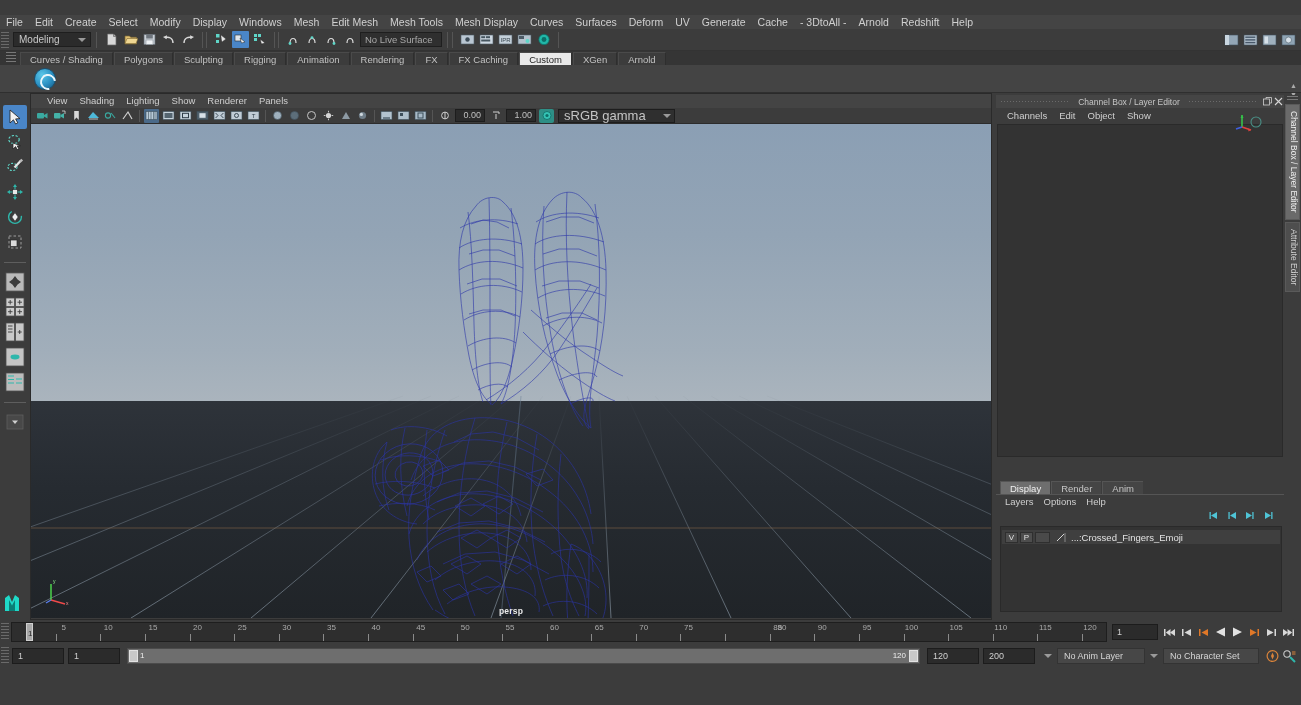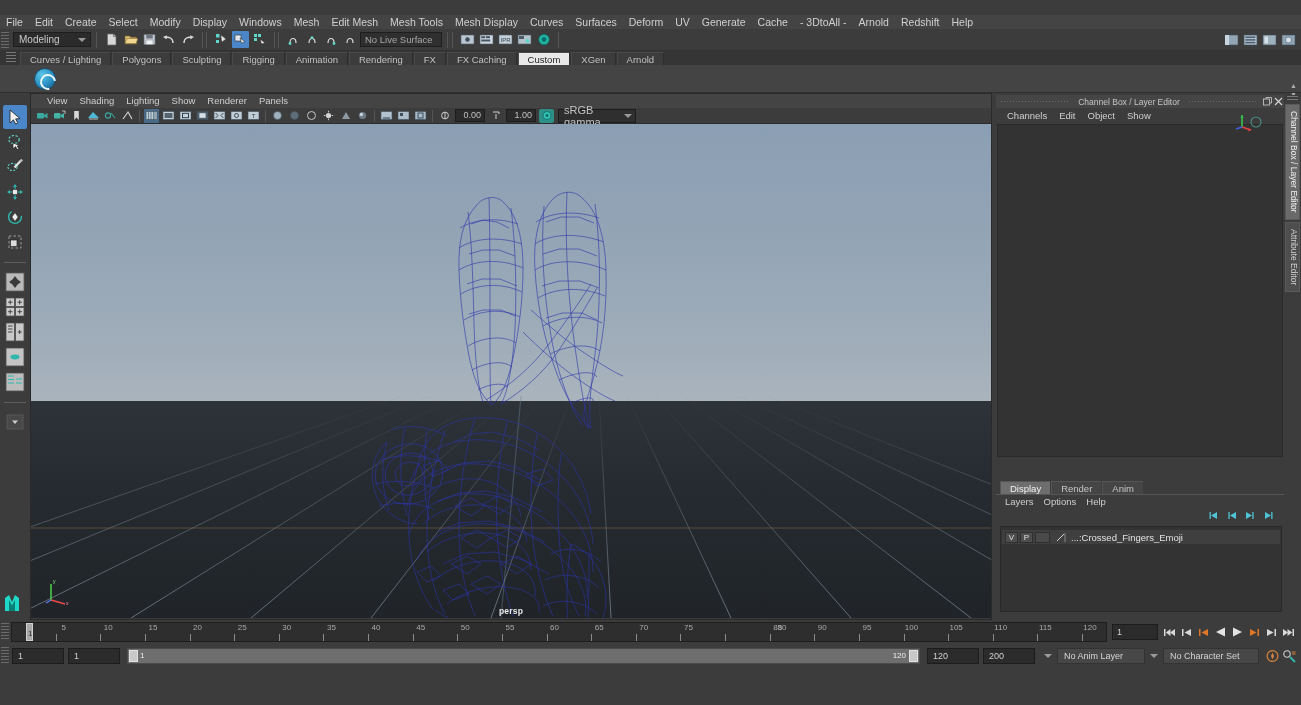--- a/index.html
+++ b/index.html
@@ -151,22 +151,22 @@
     align-items: center; justify-content: center; border-radius: 1px;
   }
   .vpi.on { background: #4a6a8a; }
   .vsep { width: 1px; height: 12px; background: #555; margin: 0 3px; }
   .numfield {
     width: 30px; height: 13px; background: #2b2b2b; border: 1px solid #1d1d1d;
     font-size: 9px; color: #c0c0c0; text-align: right; padding-right: 3px;
     line-height: 11px; margin: 0 2px;
   }
   .gammacombo {
-    height: 14px; width: 78px; background: #2f2f2f; border: 1px solid #1d1d1d;
-    font-size: 11px; color: #c4c4c4; display: flex; align-items: center;
+    height: 14px; width: 117px; background: #2f2f2f; border: 1px solid #1d1d1d;
+    font-size: 13px; color: #c4c4c4; display: flex; align-items: center;
     padding-left: 5px; margin-left: 3px;
   }
   .gammacombo .ga {
     margin-left: auto; margin-right: 3px; width: 0; height: 0;
     border-left: 4px solid transparent; border-right: 4px solid transparent; border-top: 4px solid #9a9a9a;
   }
 
   
   .vp3d {
     position: relative; width: 100%; height: 494px; overflow: hidden;
@@ -545,21 +545,21 @@
             <rect x="1" y="2" width="13" height="10" fill="#8fa4b4" stroke="#42525e" stroke-width=".6"></rect>
             <circle cx="7.5" cy="7" r="3" fill="#d8e2ea" stroke="#4a5a66" stroke-width=".6"></circle>
           </svg>
       </div>
     </div>
   </div>
 
   <div class="shelfwrap">
     <div class="shelftabs">
       <div class="shelf-handle"></div>
-      <div class="shelf-tab">Curves / Lighting</div>
+      <div class="shelf-tab">Curves / Shading</div>
       <div class="shelf-tab">Polygons</div>
       <div class="shelf-tab">Sculpting</div>
       <div class="shelf-tab">Rigging</div>
       <div class="shelf-tab">Animation</div>
       <div class="shelf-tab">Rendering</div>
       <div class="shelf-tab">FX</div>
       <div class="shelf-tab">FX Caching</div>
       <div class="shelf-tab sel">Custom</div>
       <div class="shelf-tab">XGen</div>
       <div class="shelf-tab">Arnold</div>

